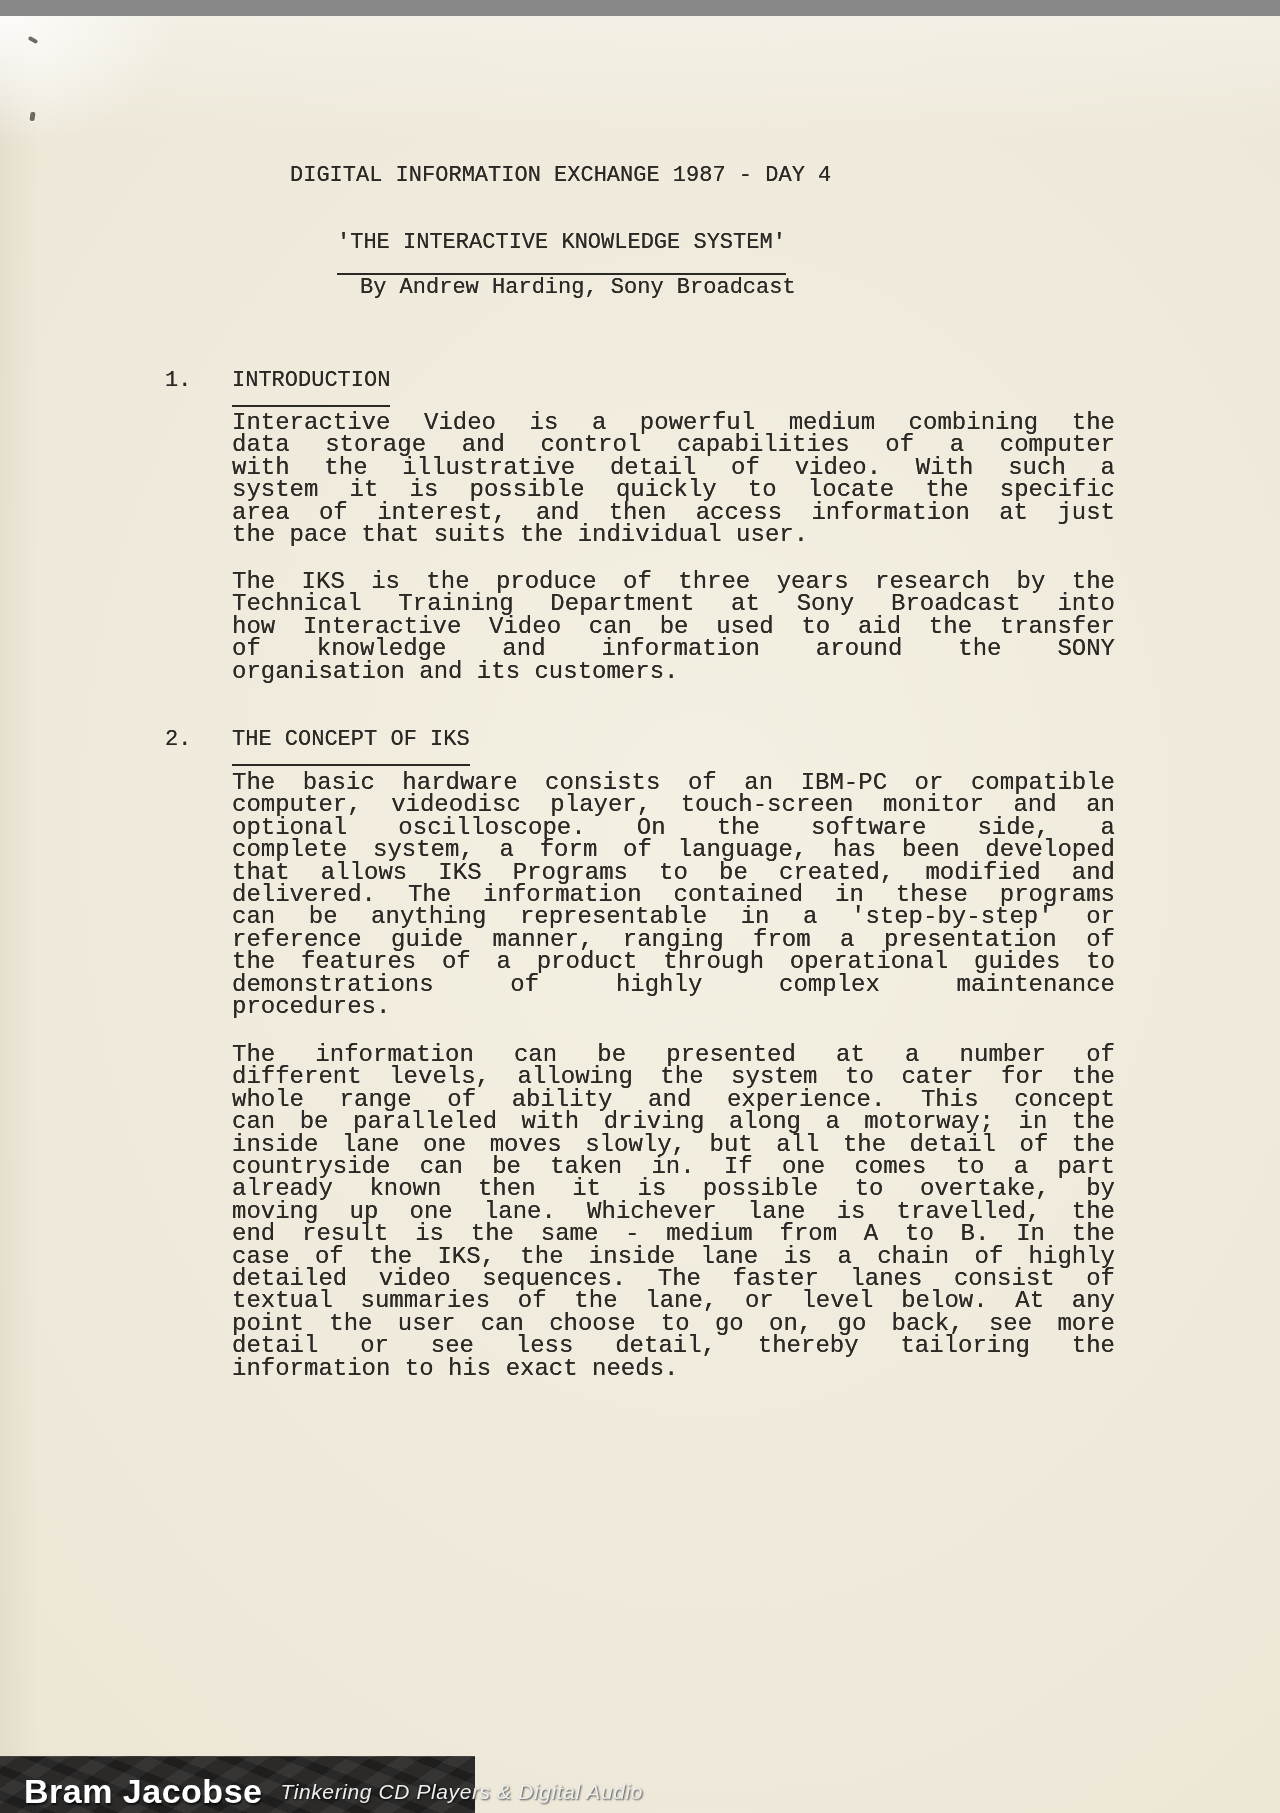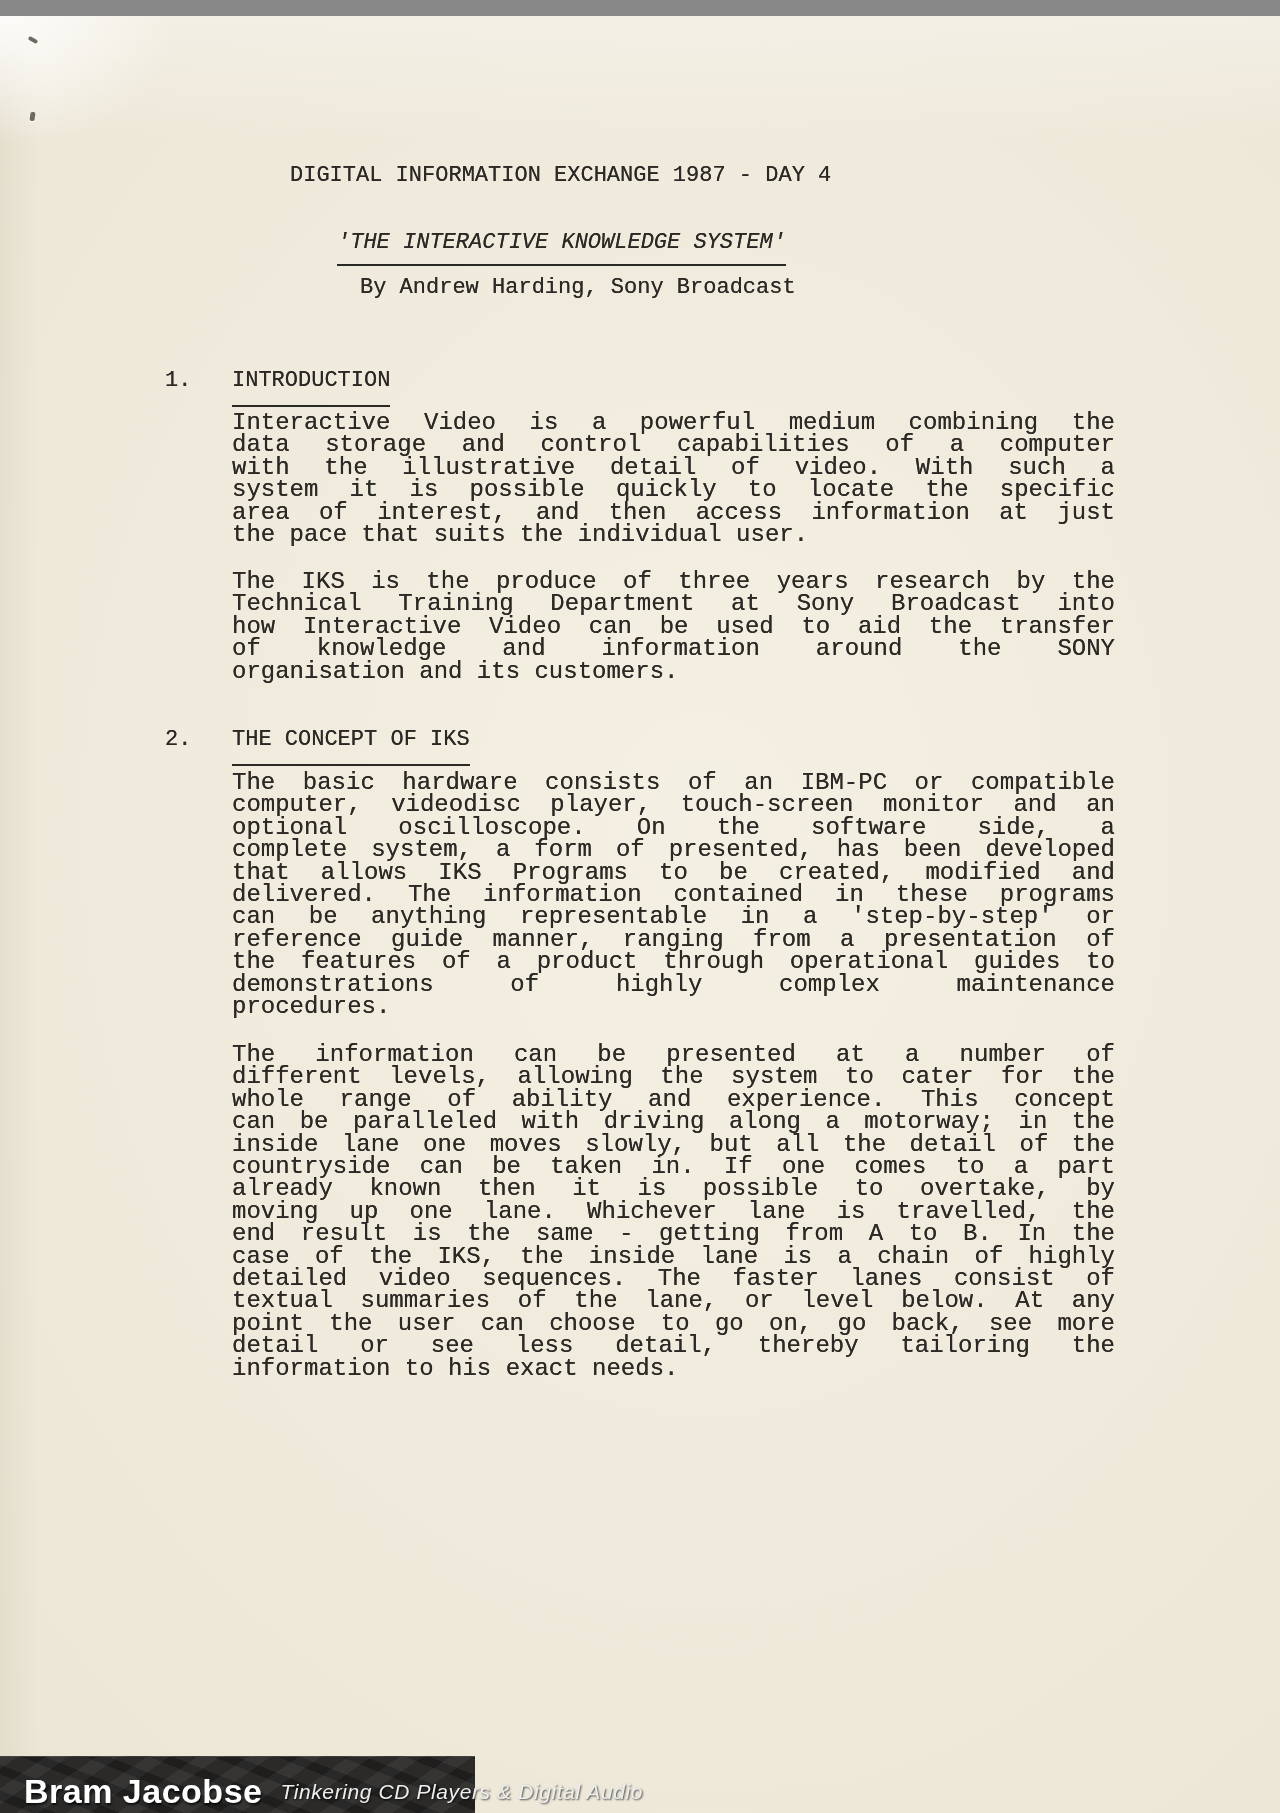--- a/index.html
+++ b/index.html
@@ -17,21 +17,21 @@
     font-family:"Liberation Mono","DejaVu Sans Mono",monospace;
     color:var(--ink, #2b2925);
   }
   .type{
     font-size:22px;
     line-height:22.4px;
     white-space:nowrap;
     text-shadow:0 0 0.6px rgba(43,41,37,0.85);
   }
   .abs{position:absolute;}
-  .underline{border-bottom:2px solid var(--ink, #2b2925); padding-bottom:10px;font-style:italic;}
+  .underline{border-bottom:2px solid var(--ink, #2b2925); padding-bottom:19px;}
   .para{
     position:absolute;
     left:232px;
     width:883px;
     font-size:24px;
     line-height:22.4px;
     text-shadow:0 0 0.6px rgba(43,41,37,0.85);
   }
   .tline{ text-align:justify; text-align-last:justify; }
   .tline-last{ text-align-last:left; }
@@ -104,40 +104,40 @@
     </div>
 
   <div class="type sec-head" style="top:713px;">
     <span class="sec-num">2.</span><span class="sec-title">THE CONCEPT OF IKS</span>
   </div>
 
   <div class="para" style="top:756px;">
       <div class="tline">The basic hardware consists of an IBM-PC or compatible</div>
       <div class="tline">computer, videodisc player, touch-screen monitor and an</div>
       <div class="tline">optional oscilloscope.  On the software side, a</div>
-      <div class="tline">complete system, a form of presented, has been developed</div>
+      <div class="tline">complete system, a form of language, has been developed</div>
       <div class="tline">that allows IKS Programs to be created, modified and</div>
       <div class="tline">delivered.  The information contained in these programs</div>
       <div class="tline">can be anything representable in a 'step-by-step' or</div>
       <div class="tline">reference guide manner, ranging from a presentation of</div>
       <div class="tline">the features of a product through operational guides to</div>
       <div class="tline">demonstrations of highly complex maintenance</div>
       <div class="tline tline-last">procedures.</div>
     </div>
 
   <div class="para" style="top:1028px;">
       <div class="tline">The information can be presented at a number of</div>
       <div class="tline">different levels, allowing the system to cater for the</div>
       <div class="tline">whole range of ability and experience.  This concept</div>
       <div class="tline">can be paralleled with driving along a motorway; in the</div>
       <div class="tline">inside lane one moves slowly, but all the detail of the</div>
       <div class="tline">countryside can be taken in.  If one comes to a part</div>
       <div class="tline">already known then it is possible to overtake, by</div>
       <div class="tline">moving up one lane.  Whichever lane is travelled, the</div>
-      <div class="tline">end result is the same - getting from A to B.  In the</div>
+      <div class="tline">end result is the same - medium from A to B.  In the</div>
       <div class="tline">case of the IKS, the inside lane is a chain of highly</div>
       <div class="tline">detailed video sequences.  The faster lanes consist of</div>
       <div class="tline">textual summaries of the lane, or level below.  At any</div>
       <div class="tline">point the user can choose to go on, go back, see more</div>
       <div class="tline">detail or see less detail, thereby tailoring the</div>
       <div class="tline tline-last">information to his exact needs.</div>
     </div>
 
   <div id="wmbar">
     <span class="wm-name">Bram Jacobse</span>

